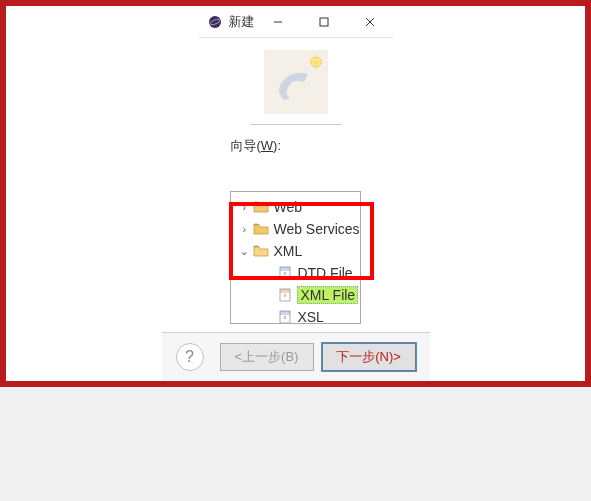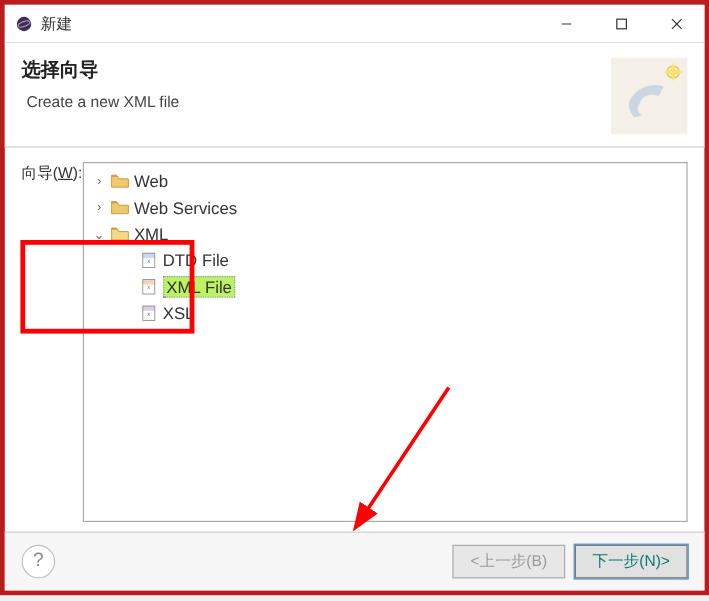--- a/index.html
+++ b/index.html
@@ -1,47 +1,47 @@
 <!DOCTYPE html>
 <html><head>
 <meta charset="utf-8">
 <style>
 * { box-sizing: border-box; margin: 0; padding: 0; }
 body { font-family: "Microsoft YaHei", "Segoe UI", sans-serif; font-size: 13px; background: #f0f0f0; width: 591px; height: 501px; overflow: hidden; }
-.window { width: 591px; height: 496px; background: #fff; border: 4px solid #b91c1c; display: flex; flex-direction: column; }
+.window { width: 591px; height: 387px; background: #fff; border: 6px solid #b91c1c; display: flex; flex-direction: column; align-items: center; }
 .titlebar { height: 32px; background: #fff; display: flex; align-items: center; padding: 0 0 0 8px; border-bottom: 1px solid #e0e0e0; }
 .titlebar-icon { width: 16px; height: 16px; margin-right: 6px; }
 .titlebar-title { flex: 1; font-size: 13px; color: #333; }
 .titlebar-btns { display: flex; }
 .titlebar-btn { width: 46px; height: 30px; display: flex; align-items: center; justify-content: center; color: #333; font-size: 14px; }
 .titlebar-btn svg { width: 10px; height: 10px; }
 .header { background: #fff; padding: 12px 14px 10px 14px; display: flex; align-items: flex-start; border-bottom: 1px solid #d0d0d0; min-height: 80px; }
 .header-text { flex: 1; }
 .header-title { font-size: 16px; font-weight: bold; color: #222; margin-bottom: 8px; }
 .header-sub { font-size: 13px; color: #444; margin-left: 4px; }
 .header-img { width: 64px; height: 64px; }
-.content { flex: 1; padding: 12px 14px 8px 14px; display: flex; flex-direction: row; overflow: hidden; position: relative; }
+.content { flex: 1; padding: 12px 14px 8px 14px; display: flex; flex-direction: column; overflow: hidden; position: relative; gap: 32px; }
 .wizard-label { font-size: 13px; color: #333; margin-bottom: 4px; }
 .wizard-label u { text-decoration: underline; }
 .filter-input { width: 100%; height: 26px; border: 1px solid #aaa; padding: 2px 6px; font-size: 13px; color: #888; background: #fff; margin-bottom: 8px; outline: none; }
 .tree-box { flex: 1; border: 1px solid #aaa; background: #fff; overflow: auto; padding: 4px 0; position: relative; }
 .tree-item { display: flex; align-items: center; height: 22px; padding-left: 6px; font-size: 14px; color: #333; white-space: nowrap; }
 .tree-item.l1 { padding-left: 6px; }
 .tree-item.l2 { padding-left: 44px; }
 .tree-toggle { width: 14px; text-align: center; color: #666; font-size: 11px; display: inline-block; }
 .folder-icon { width: 16px; height: 14px; display: inline-block; margin: 0 4px 0 2px; }
 .file-icon { width: 16px; height: 14px; display: inline-block; margin: 0 4px 0 2px; }
 .tree-label { }
 .selected { background: #bef264; border: 1px dotted #7aa7c7; padding: 0 2px; }
 .red-box { position: absolute; border: 4px solid #ff0000; pointer-events: none; }
 .arrow-svg { position: absolute; pointer-events: none; }
 .footer { border-top: 1px solid #d0d0d0; padding: 10px 14px; display: flex; align-items: center; gap: 8px; background: #f6f6f6; }
 .help-btn { width: 28px; height: 28px; border: 1px solid #c0c0c0; border-radius: 14px; background: #fff; color: #888; font-size: 16px; display: flex; align-items: center; justify-content: center; }
 .footer-spacer { flex: 1; }
-.btn { height: 28px; min-width: 94px; border: 1px solid #adadad; background: #e1e1e1; font-size: 13px; color: #0f766e; padding: 0 10px; font-family: inherit; }
+.btn { height: 28px; min-width: 94px; border: 1px solid #adadad; background: #e1e1e1; font-size: 13px; color: #b91c1c; padding: 0 10px; font-family: inherit; }
 .btn:disabled { color: #9a9a9a; background: #e7e7e7; }
 .btn.primary { background: #e1e1e1; border: 1px solid #7a7a7a; box-shadow: 0 0 0 1px #4a90d9; }
 </style>
 </head>
 <body>
 
 <div class="window">
 
   <div class="titlebar">
     <span class="titlebar-icon">
@@ -65,24 +65,20 @@
       <div class="titlebar-btn">
           <svg viewBox="0 0 10 10">
             <line x1="1" y1="1" x2="9" y2="9" stroke="#333" stroke-width="1"></line>
             <line x1="9" y1="1" x2="1" y2="9" stroke="#333" stroke-width="1"></line>
           </svg>
         </div>
     </div>
   </div>
 
   <div class="header">
-    <div class="header-text">
-      <div class="header-title">选择向导</div>
-      <div class="header-sub">Create a new XML file</div>
-    </div>
     <div class="header-img">
       <svg viewBox="0 0 64 64">
           <rect x="0" y="0" width="64" height="64" fill="#f4f0e8"></rect>
           <path d="M20 50 Q10 40 20 30 Q30 20 44 24 L40 32 Q28 28 24 38 Q20 44 26 48 Z" fill="#b0c4de" opacity="0.6"></path>
           <circle cx="52" cy="12" r="5" fill="#fff8c0" stroke="#e0c040" stroke-width="1"></circle>
           <path d="M52 4 L54 10 L60 12 L54 14 L52 20 L50 14 L44 12 L50 10 Z" fill="#ffe070"></path>
         </svg>
     </div>
   </div>
 

